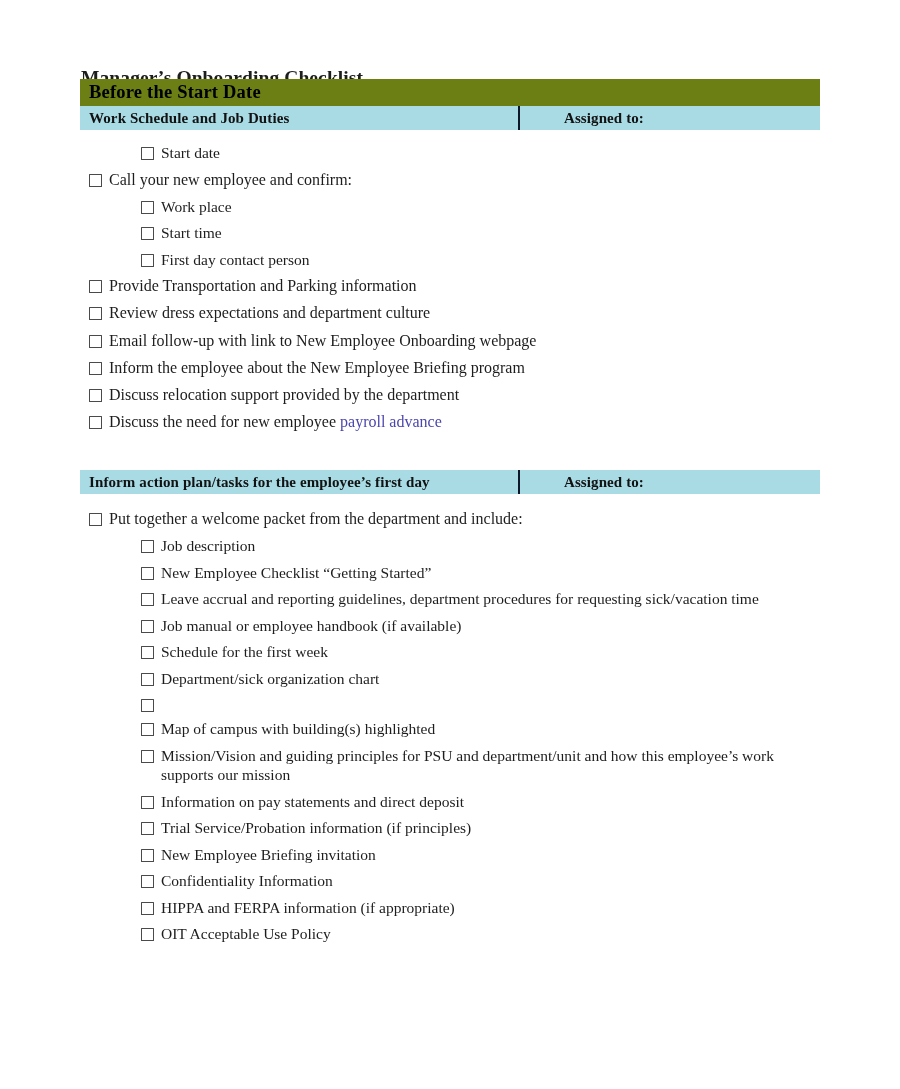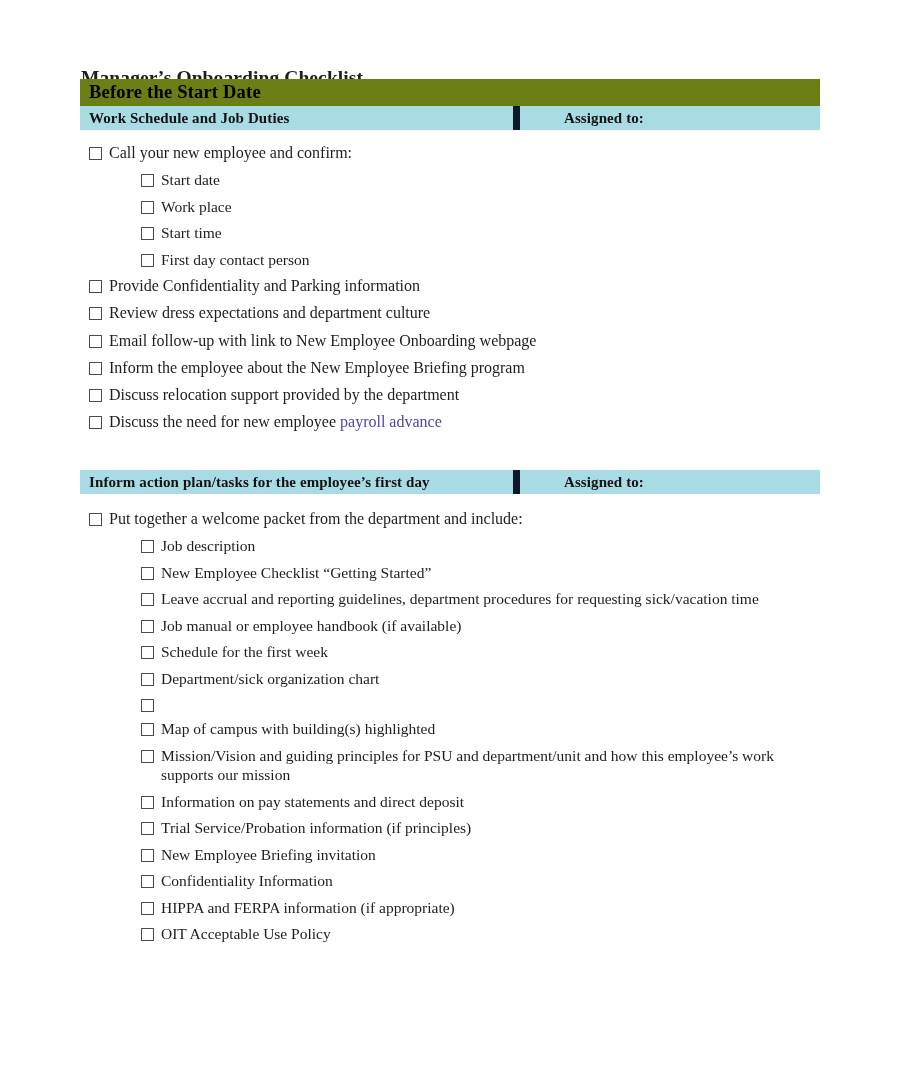--- a/index.html
+++ b/index.html
@@ -62,21 +62,21 @@
     font-weight: bold;
     letter-spacing: 0.1px;
   }
   #section-bar-1 { top: 106px; }
   #section-bar-2 { top: 470px; }
 
   .bar-blue .cell-left {
     box-sizing: border-box;
     width: 440px;
     padding-left: 9px;
-    border-right: 7px solid #0f172a;
+    border-right: 2px solid #0f172a;
     height: 100%;
     display: flex;
     align-items: center;
     white-space: nowrap;
   }
   .bar-blue .cell-right {
     box-sizing: border-box;
     padding-left: 44px;
     height: 100%;
     display: flex;
@@ -143,43 +143,43 @@
   <div class="bar bar-blue" id="section-bar-1">
     <div class="cell-left">
       <span>Work Schedule and Job Duties</span>
     </div>
     <div class="cell-right">
       <span>Assigned to:</span>
     </div>
   </div>
 
   <div class="checklist" id="list-section-1">
+      <div class="item level-1">
+        <span class="checkbox"></span>
+        <span class="item-label">Start date</span>
+      </div>
       <div class="item level-0">
         <span class="checkbox"></span>
         <span class="item-label">Call your new employee and confirm:</span>
       </div>
       <div class="item level-1">
         <span class="checkbox"></span>
-        <span class="item-label">Start date</span>
-      </div>
-      <div class="item level-1">
-        <span class="checkbox"></span>
         <span class="item-label">Work place</span>
       </div>
       <div class="item level-1">
         <span class="checkbox"></span>
         <span class="item-label">Start time</span>
       </div>
       <div class="item level-1">
         <span class="checkbox"></span>
         <span class="item-label">First day contact person</span>
       </div>
       <div class="item level-0">
         <span class="checkbox"></span>
-        <span class="item-label">Provide Confidentiality and Parking information</span>
+        <span class="item-label">Provide Transportation and Parking information</span>
       </div>
       <div class="item level-0">
         <span class="checkbox"></span>
         <span class="item-label">Review dress expectations and department culture</span>
       </div>
       <div class="item level-0">
         <span class="checkbox"></span>
         <span class="item-label">Email follow-up with link to New Employee Onboarding webpage</span>
       </div>
       <div class="item level-0">

